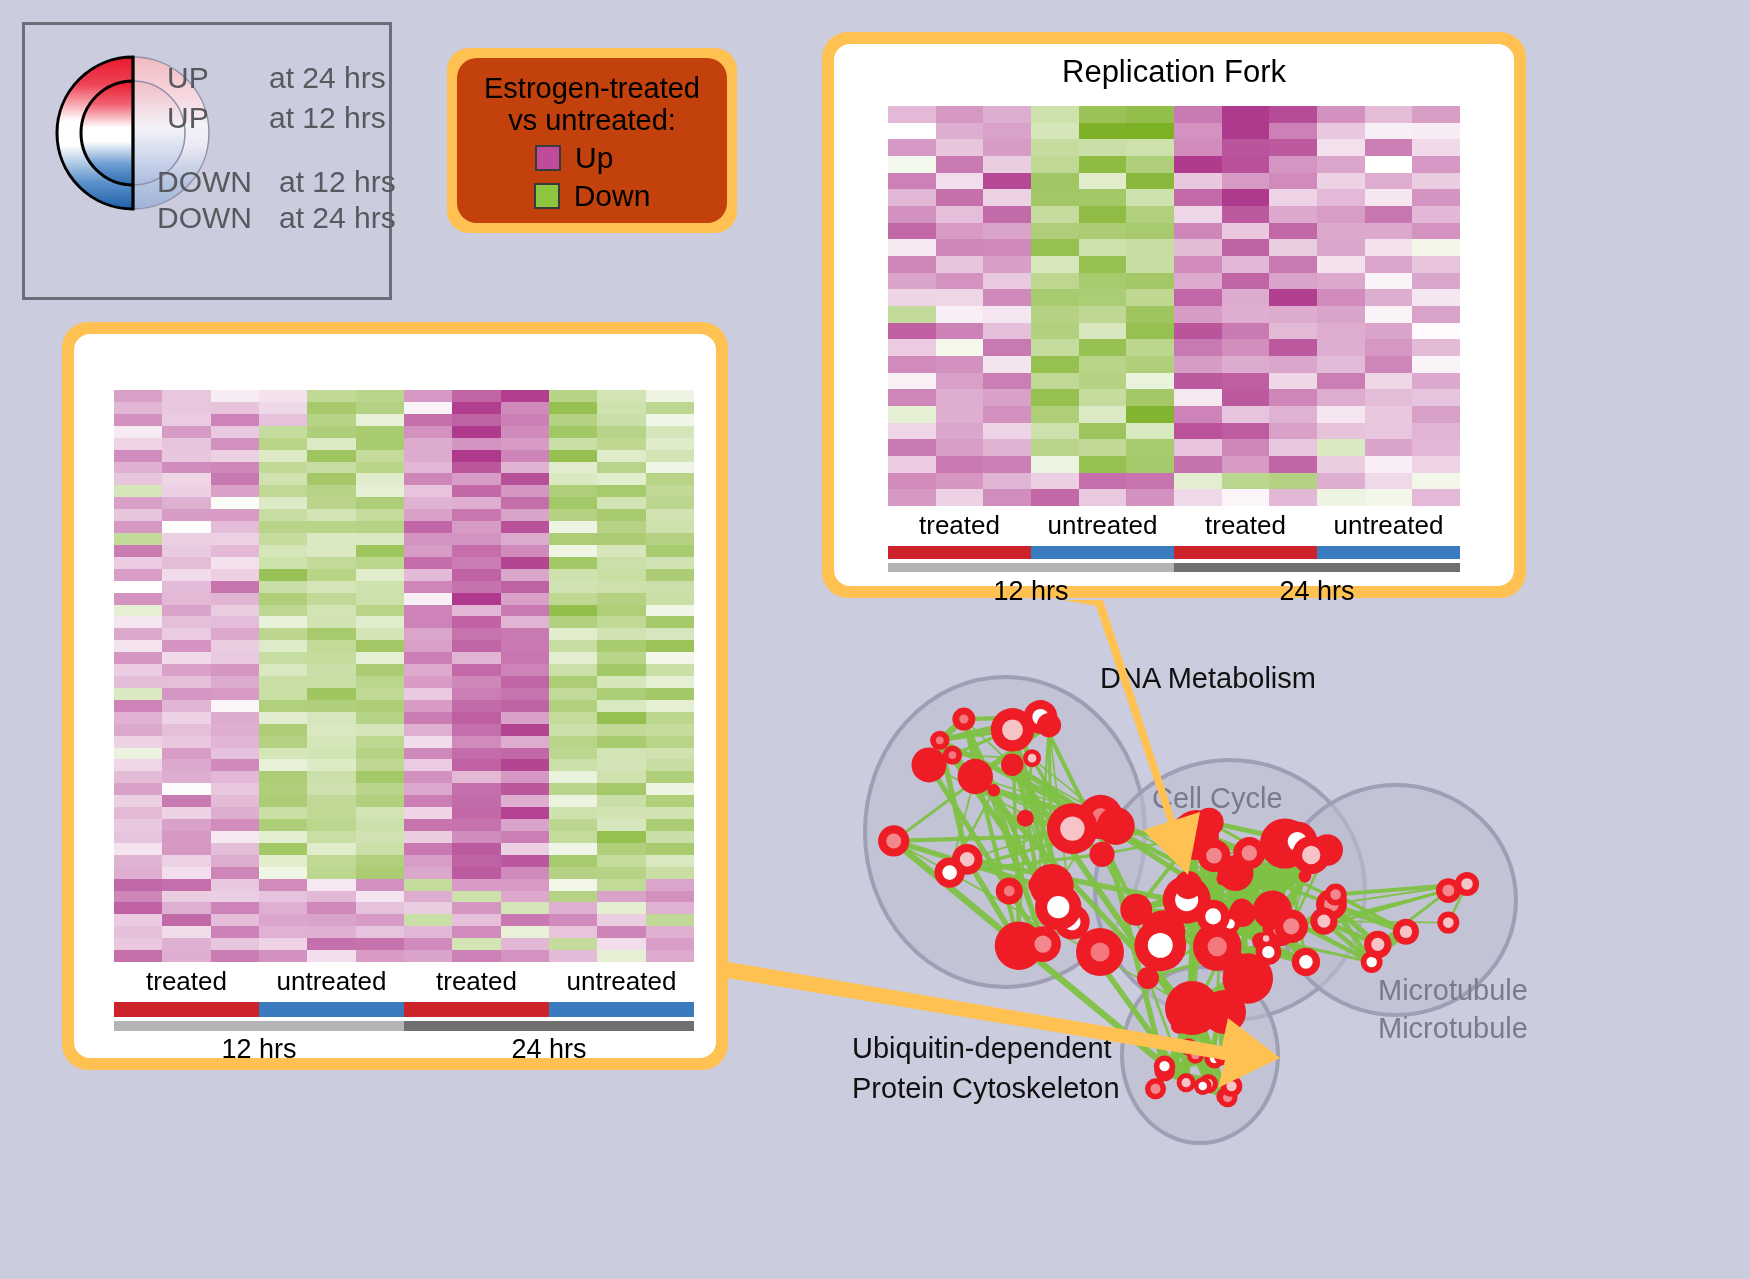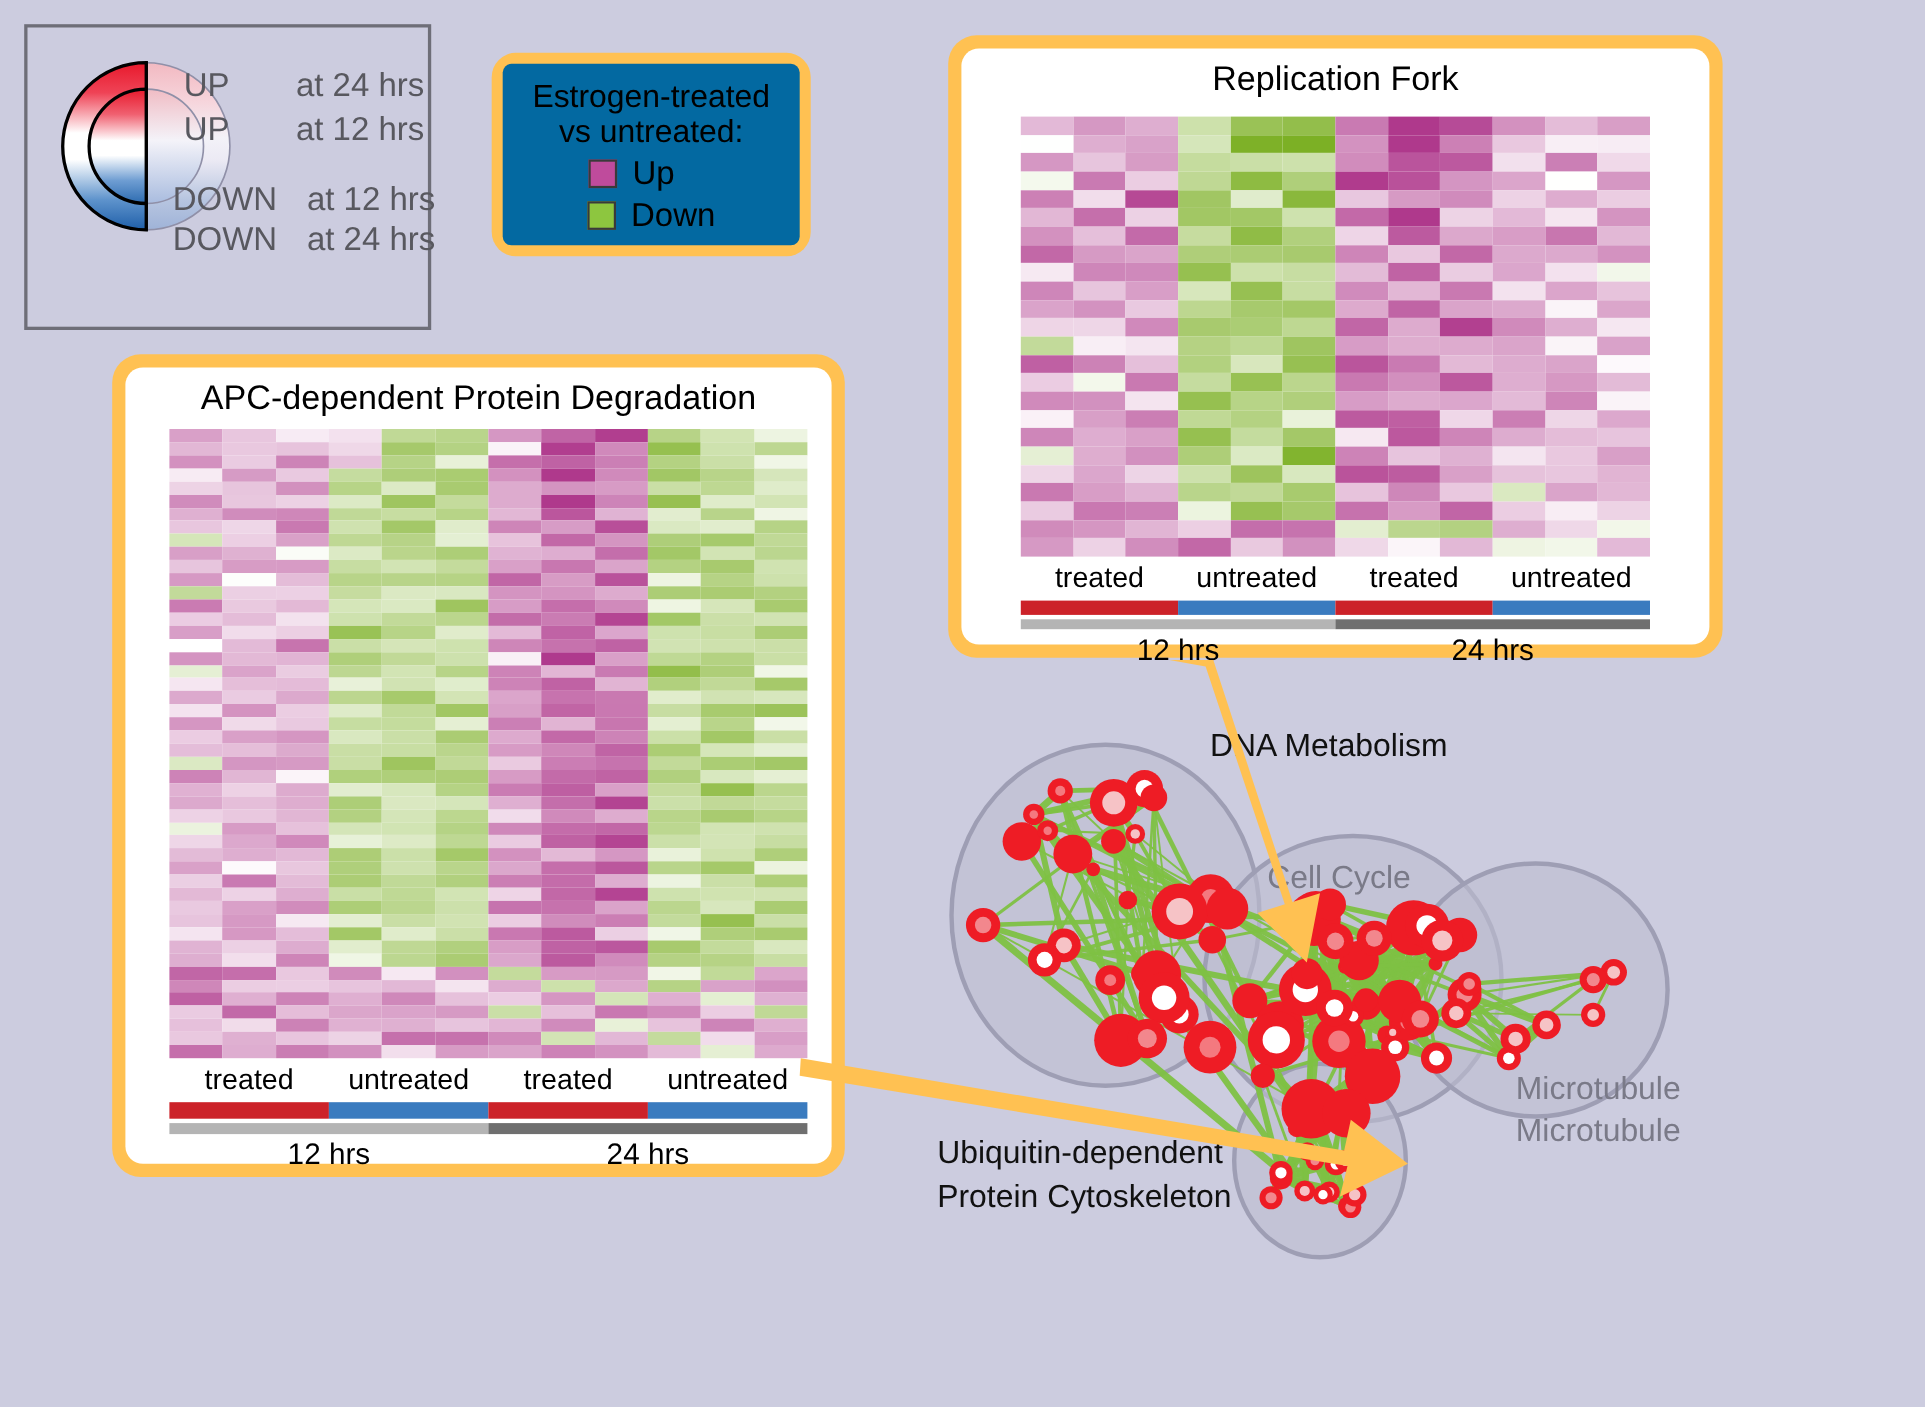--- a/index.html
+++ b/index.html
@@ -33,32 +33,32 @@
     text-align:center;color:#58585f;font-size:27px;line-height:1.28;
   }
 
   
   #estrogen-legend{
     left:447px;top:48px;width:290px;height:185px;
     background:#ffc152;border-radius:22px;
     box-sizing:border-box;padding:10px;
   }
   #estrogen-legend .inner{
-    width:100%;height:100%;background:#0369a1;border-radius:8px;
+    width:100%;height:100%;background:#c2410c;border-radius:20px;
     box-sizing:border-box;padding:14px 6px 6px 6px;text-align:center;
   }
   #estrogen-legend .hdr{font-size:29px;color:#000;line-height:1.12;}
   #estrogen-legend .swatch-row{
     display:flex;align-items:center;justify-content:center;gap:14px;margin-top:4px;
   }
   #estrogen-legend .sw{width:26px;height:26px;border:2px solid #3a3a3a;box-sizing:border-box;}
   #estrogen-legend .swlabel{font-size:30px;color:#000;min-width:74px;text-align:left;}
 
   
-  .panel{background:#ffc152;border-radius:26px;box-sizing:border-box;padding:12px;margin-left:40px;}
+  .panel{background:#ffc152;border-radius:26px;box-sizing:border-box;padding:12px;}
   .panel>.paper{width:100%;height:100%;background:#fff;border-radius:16px;box-sizing:border-box;position:relative;}
   .panel-title{text-align:center;font-size:31px;color:#000;padding-top:10px;font-weight:normal;}
 
   #panel-replication{left:822px;top:32px;width:704px;height:566px;}
   #panel-apc{left:62px;top:322px;width:666px;height:748px;}
 
   .hm{position:absolute;display:grid;}
   .hm div{width:100%;height:100%;}
 
   
@@ -474,21 +474,20 @@
 
     <div class="time-labels" style="left:54px;top:532px;width:572px;">
       <span style="flex:1">12 hrs</span>
       <span style="flex:1">24 hrs</span>
     </div>
   </div>
 </div>
 
 <div class="abs panel" id="panel-apc">
   <div class="paper">
-    <div class="panel-title">APC-dependent Protein Degradation</div>
 
     <div class="hm" id="hm-apc" style="left: 40px; top: 56px; width: 580px; height: 572px; grid-template-columns: repeat(12, 1fr); grid-template-rows: repeat(48, 1fr);">
         <div style="background: rgb(217, 160, 200);"></div>
         <div style="background: rgb(232, 198, 222);"></div>
         <div style="background: rgb(247, 235, 244);"></div>
         <div style="background: rgb(243, 225, 238);"></div>
         <div style="background: rgb(192, 217, 150);"></div>
         <div style="background: rgb(185, 213, 139);"></div>
         <div style="background: rgb(213, 151, 195);"></div>
         <div style="background: rgb(192, 100, 165);"></div>

